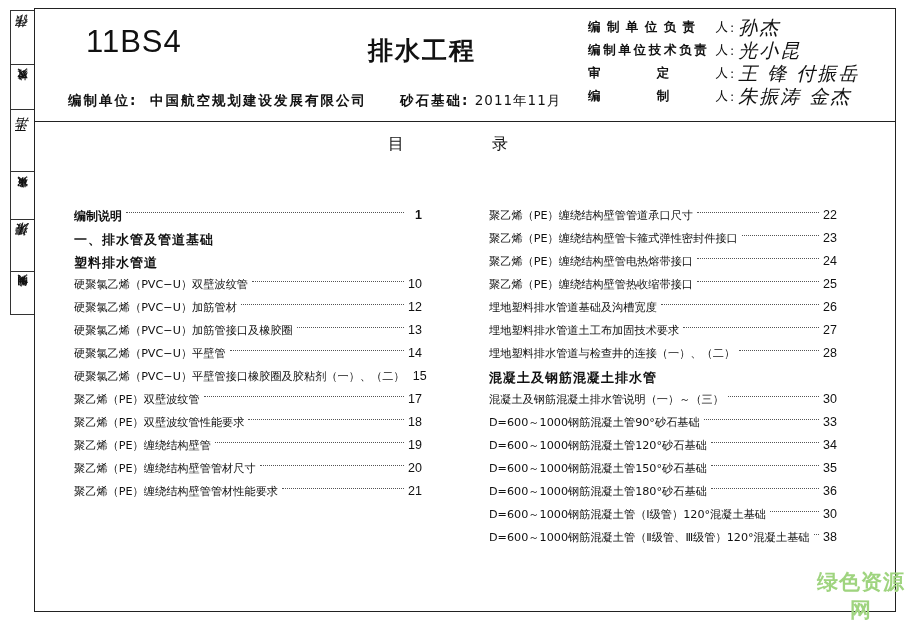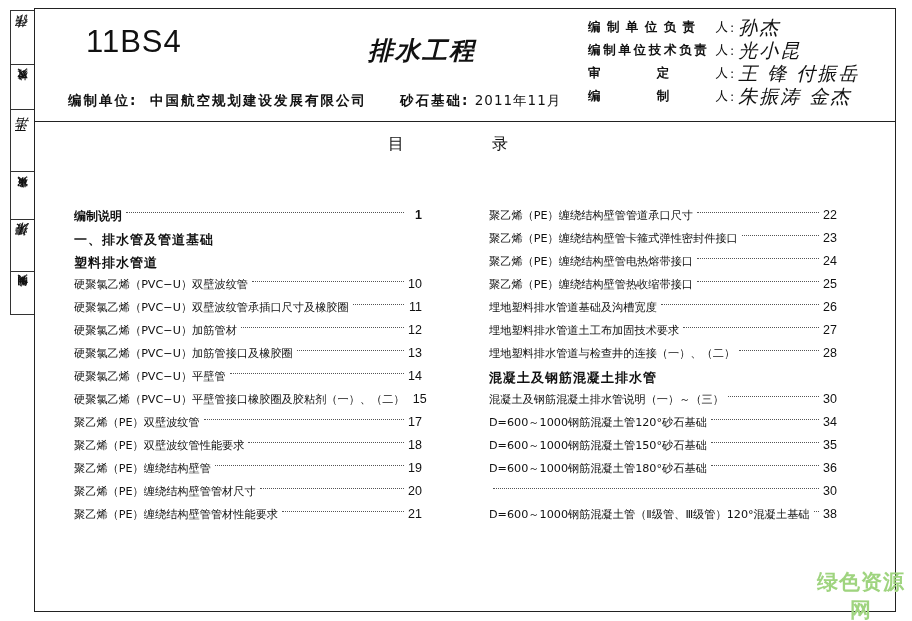--- a/index.html
+++ b/index.html
@@ -31,21 +31,21 @@
     .side-sign {
       writing-mode: vertical-rl; transform: rotate(180deg);
       font-family: "DejaVu Serif", serif; font-size: 13px; font-style: italic; white-space: nowrap;
     }
     
     .code {
       position: absolute; left: 86px; top: 24px; font-family: "Liberation Sans", sans-serif;
       font-size: 31px; letter-spacing: 1px;
     }
     .title {
-      position: absolute; left: 368px; top: 34px; font-size: 25px; font-weight: bold; letter-spacing: 2px; font-style: italic;
+      position: absolute; left: 368px; top: 34px; font-size: 25px; font-weight: bold; letter-spacing: 2px;
     }
     .unit-line {
       position: absolute; left: 68px; top: 92px; font-size: 13.5px; font-weight: bold; letter-spacing: 2px;
     }
     .date-line {
       position: absolute; left: 400px; top: 92px; font-size: 13.5px; letter-spacing: 1px;
     }
     .date-line .lbl { font-weight: bold; letter-spacing: 2px; }
     .roles {
       position: absolute; left: 588px; top: 16px; width: 310px;
@@ -191,25 +191,20 @@
     </div>
     <div class="toc-row head">
       <span class="toc-text">塑料排水管道</span>
     </div>
     <div class="toc-row">
       <span class="toc-text">硬聚氯乙烯（PVC−U）双壁波纹管</span>
       <span class="toc-dots"></span>
       <span class="toc-page">10</span>
     </div>
     <div class="toc-row">
-      <span class="toc-text">硬聚氯乙烯（PVC−U）双壁波纹管承插口尺寸及橡胶圈</span>
-      <span class="toc-dots"></span>
-      <span class="toc-page">11</span>
-    </div>
-    <div class="toc-row">
       <span class="toc-text">硬聚氯乙烯（PVC−U）加筋管材</span>
       <span class="toc-dots"></span>
       <span class="toc-page">12</span>
     </div>
     <div class="toc-row">
       <span class="toc-text">硬聚氯乙烯（PVC−U）加筋管接口及橡胶圈</span>
       <span class="toc-dots"></span>
       <span class="toc-page">13</span>
     </div>
     <div class="toc-row">
@@ -286,35 +281,41 @@
     </div>
     <div class="toc-row head">
       <span class="toc-text">混凝土及钢筋混凝土排水管</span>
     </div>
     <div class="toc-row">
       <span class="toc-text">混凝土及钢筋混凝土排水管说明（一）～（三）</span>
       <span class="toc-dots"></span>
       <span class="toc-page">30</span>
     </div>
     <div class="toc-row">
+      <span class="toc-text">D=600～1000钢筋混凝土管90°砂石基础</span>
+      <span class="toc-dots"></span>
+      <span class="toc-page">33</span>
+    </div>
+    <div class="toc-row">
       <span class="toc-text">D=600～1000钢筋混凝土管120°砂石基础</span>
       <span class="toc-dots"></span>
       <span class="toc-page">34</span>
     </div>
     <div class="toc-row">
       <span class="toc-text">D=600～1000钢筋混凝土管150°砂石基础</span>
       <span class="toc-dots"></span>
       <span class="toc-page">35</span>
     </div>
     <div class="toc-row">
       <span class="toc-text">D=600～1000钢筋混凝土管180°砂石基础</span>
       <span class="toc-dots"></span>
       <span class="toc-page">36</span>
     </div>
     <div class="toc-row">
+      <span class="toc-text">D=600～1000钢筋混凝土管（Ⅰ级管）120°混凝土基础</span>
       <span class="toc-dots"></span>
       <span class="toc-page">30</span>
     </div>
     <div class="toc-row">
       <span class="toc-text">D=600～1000钢筋混凝土管（Ⅱ级管、Ⅲ级管）120°混凝土基础</span>
       <span class="toc-dots"></span>
       <span class="toc-page">38</span>
     </div>
   </div>
 

